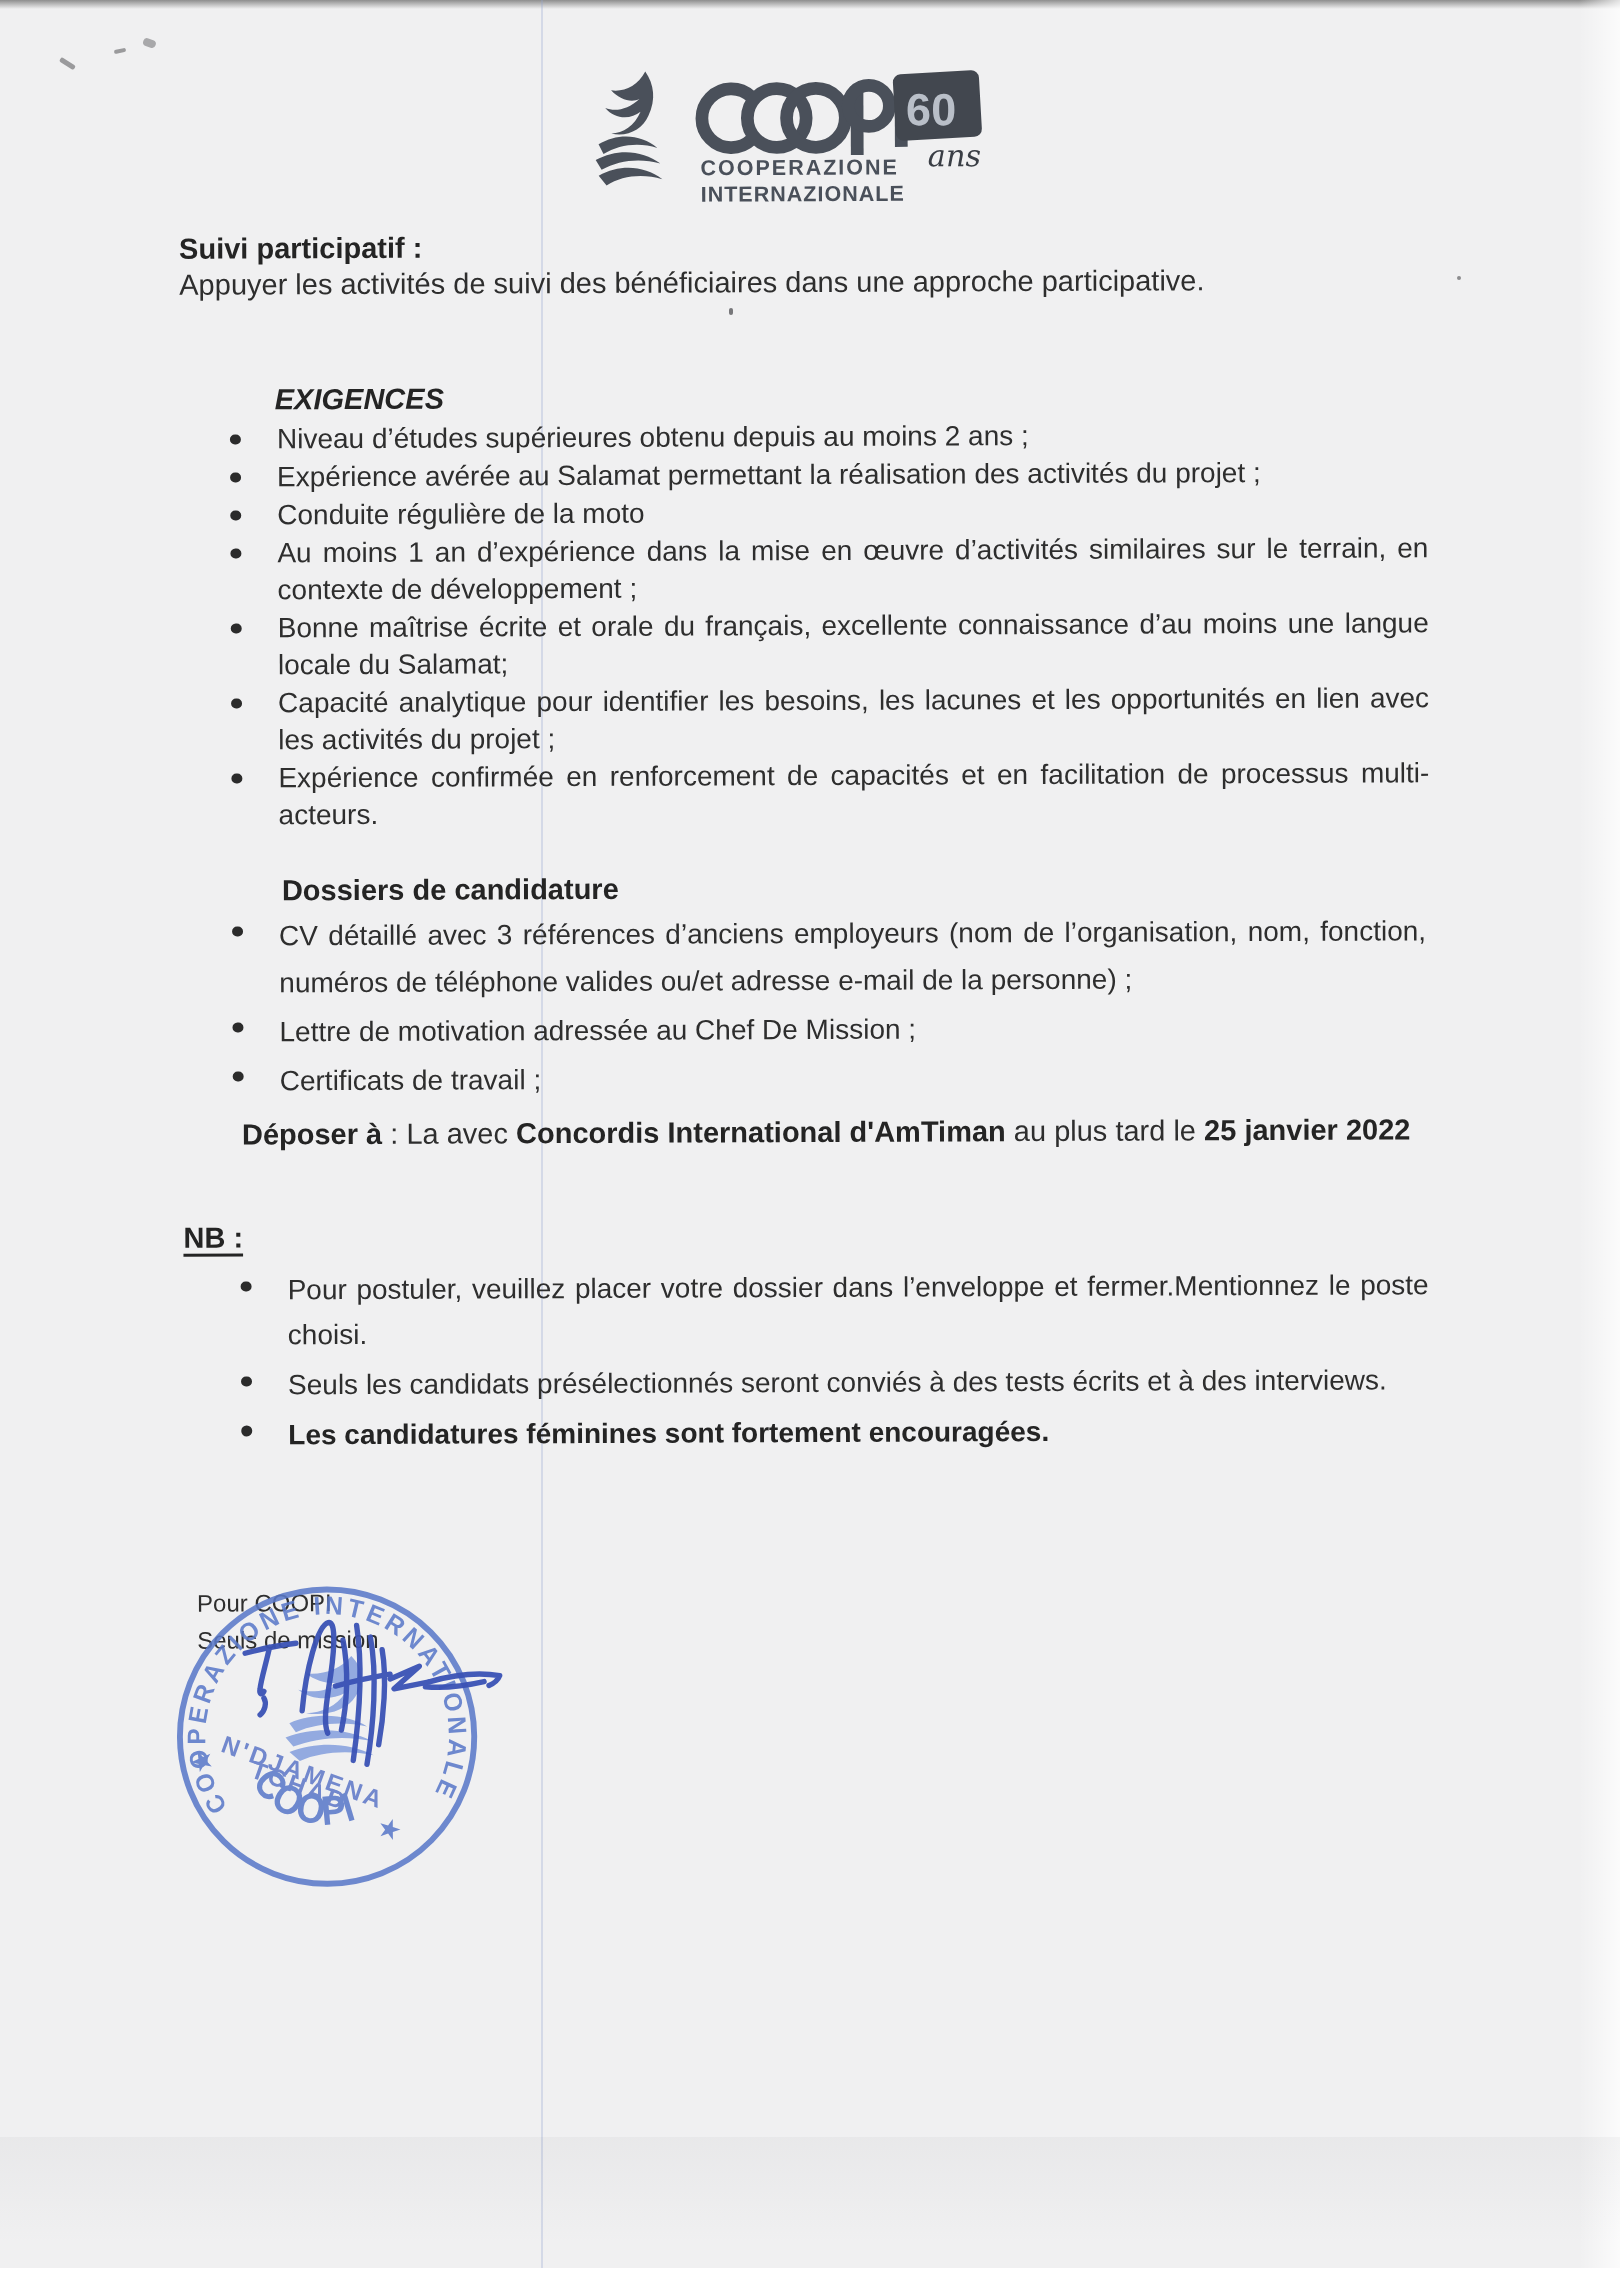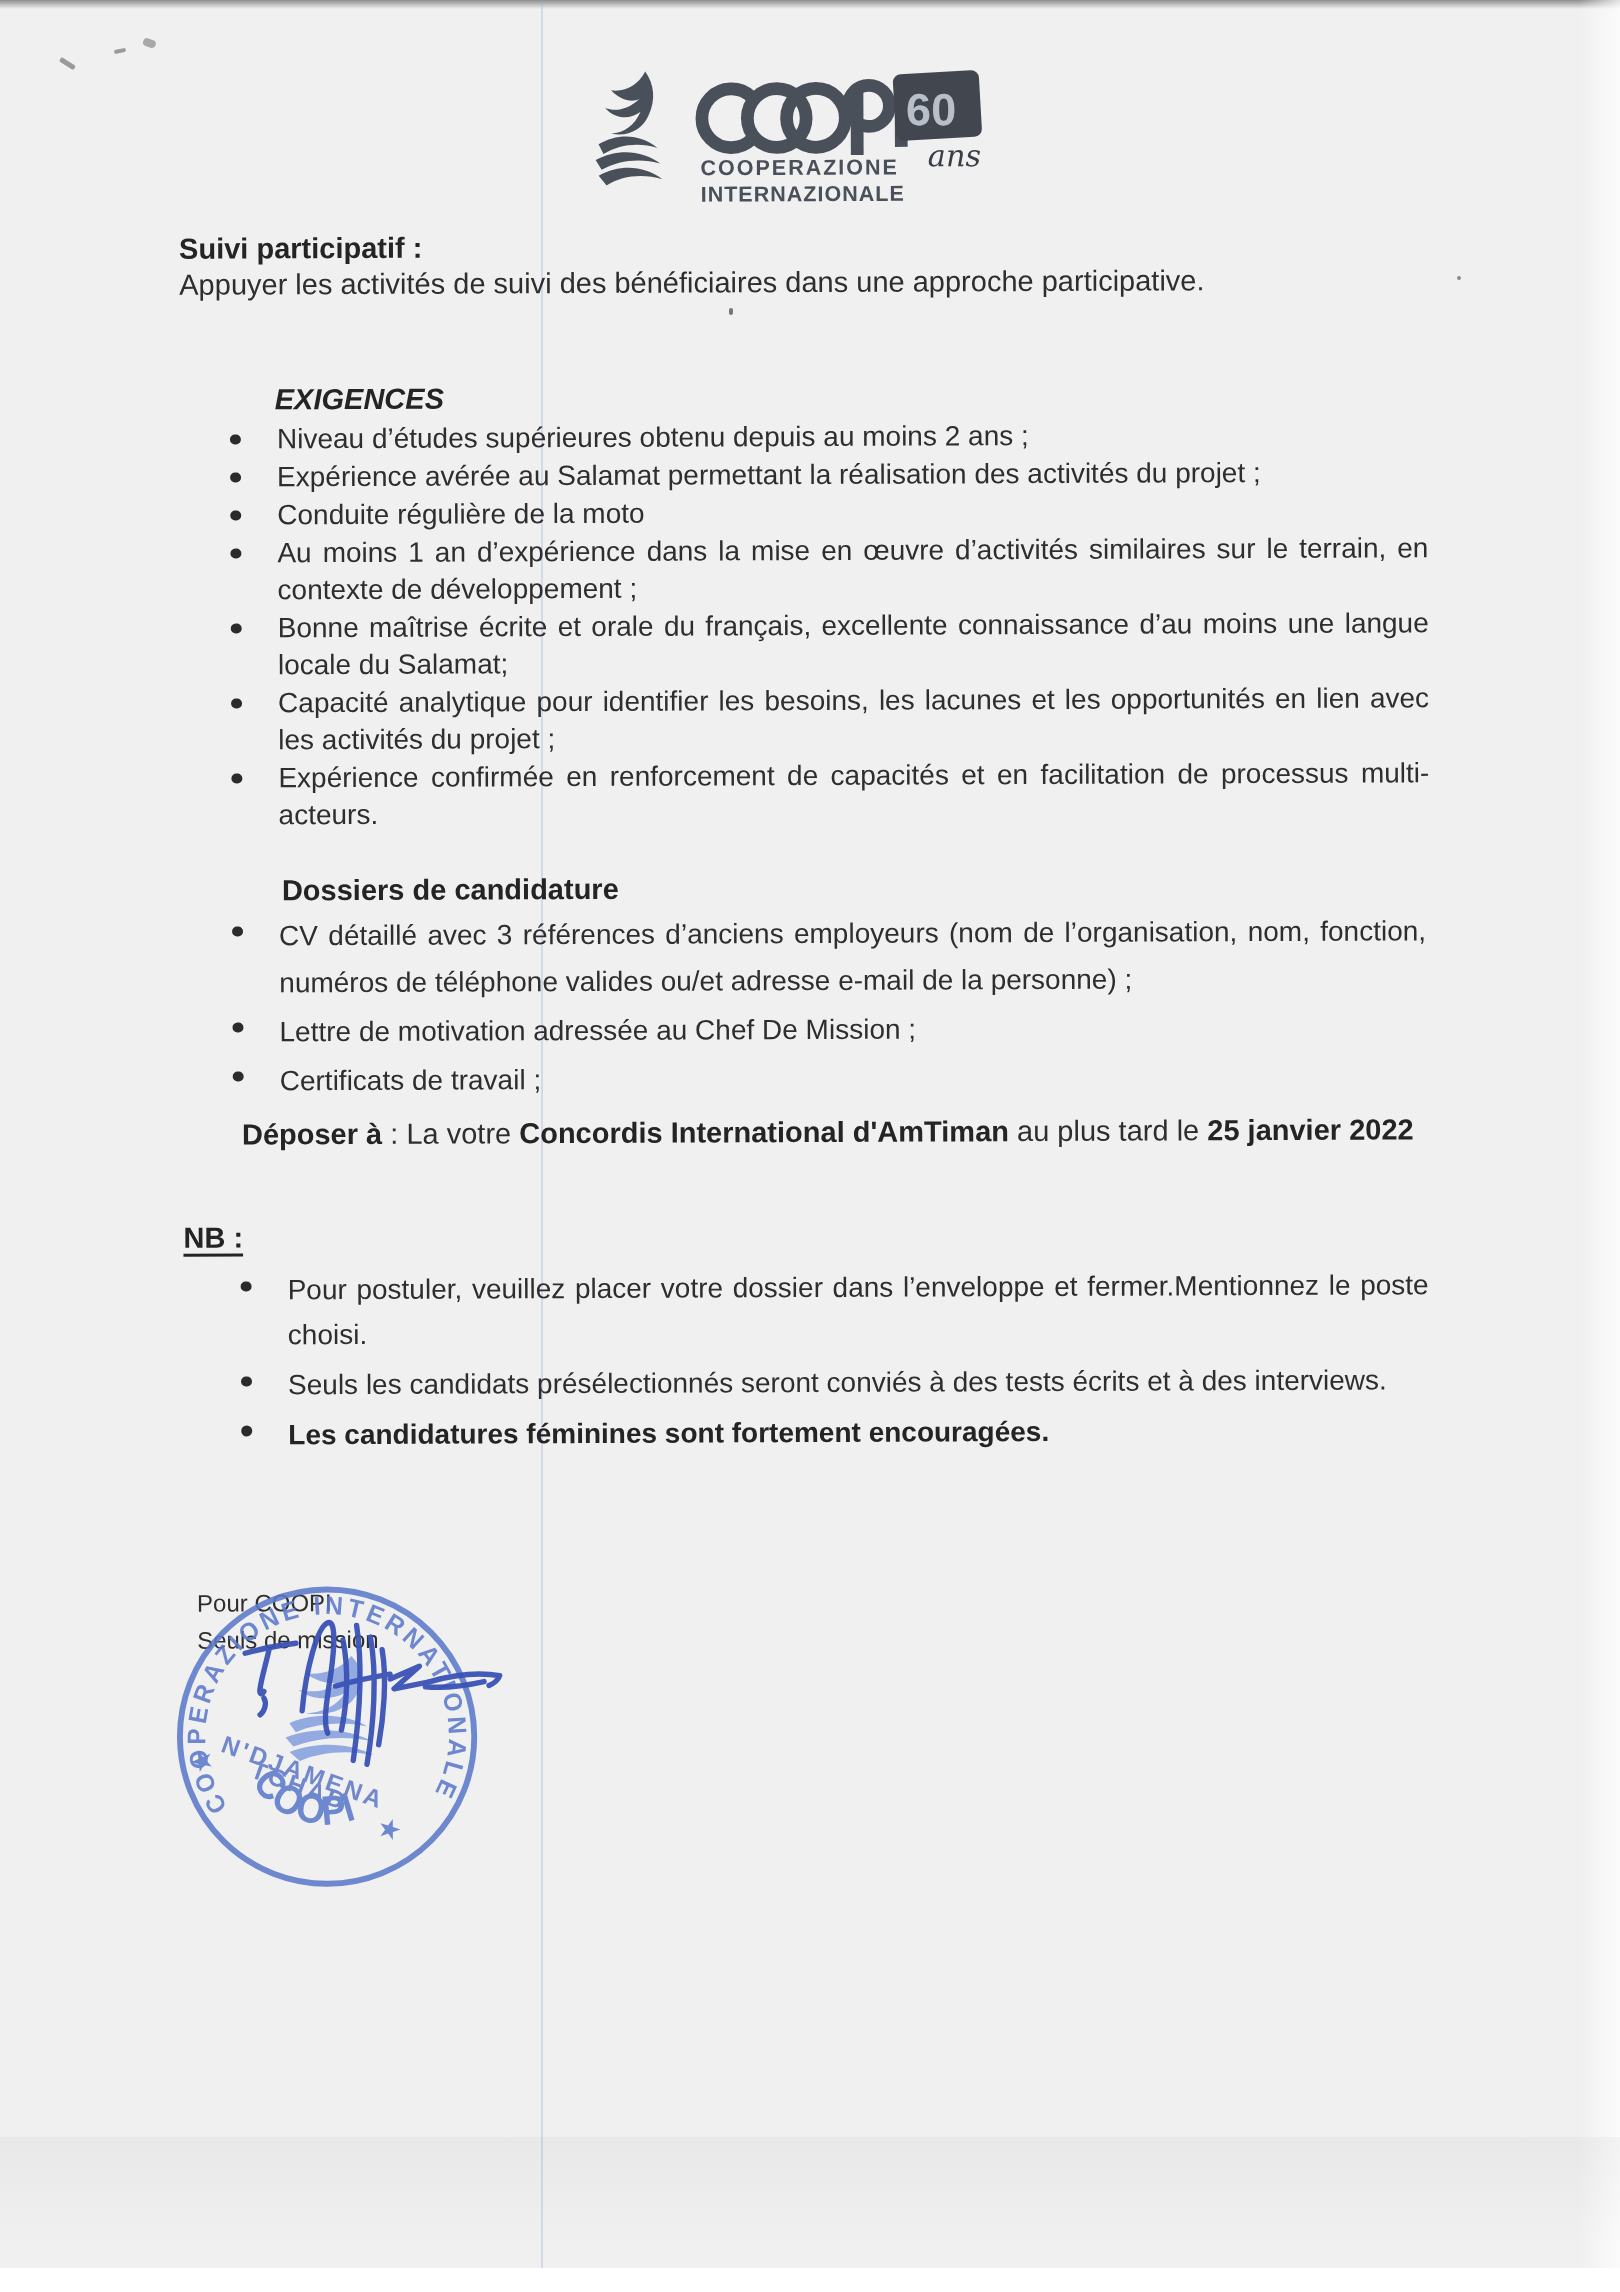--- a/index.html
+++ b/index.html
@@ -134,21 +134,21 @@
     </ul>
 
     <div class="blk sec-h dos-h">Dossiers de candidature</div>
     <ul class="blk doc-list dos-list">
       <li><span>CV détaillé avec 3 références d’anciens employeurs (nom de l’organisation, nom, fonction, numéros de téléphone valides ou/et adresse e-mail de la personne) ;</span></li>
       <li><span>Lettre de motivation adressée au Chef De Mission ;</span></li>
       <li><span>Certificats de travail ;</span></li>
     </ul>
 
     <div class="blk deposer">
-      <span class="b">Déposer à</span><span> : </span><span>La votre </span><span class="b">Concordis International d'AmTiman</span><span> au plus tard le </span><span class="b">25 janvier 2022</span>
+      <span class="b">Déposer à</span><span> : </span><span>La avec </span><span class="b">Concordis International d'AmTiman</span><span> au plus tard le </span><span class="b">25 janvier 2022</span>
     </div>
 
     <div class="blk nb-h">NB :</div>
     <ul class="blk doc-list nb-list">
       <li><span>Pour postuler, veuillez placer votre dossier dans l’enveloppe et fermer.Mentionnez le poste choisi.</span></li>
       <li><span>Seuls les candidats présélectionnés seront conviés à des tests écrits et à des interviews.</span></li>
       <li class="bold-item"><span>Les candidatures féminines sont fortement encouragées.</span></li>
     </ul>
 
     <div class="blk signoff">

